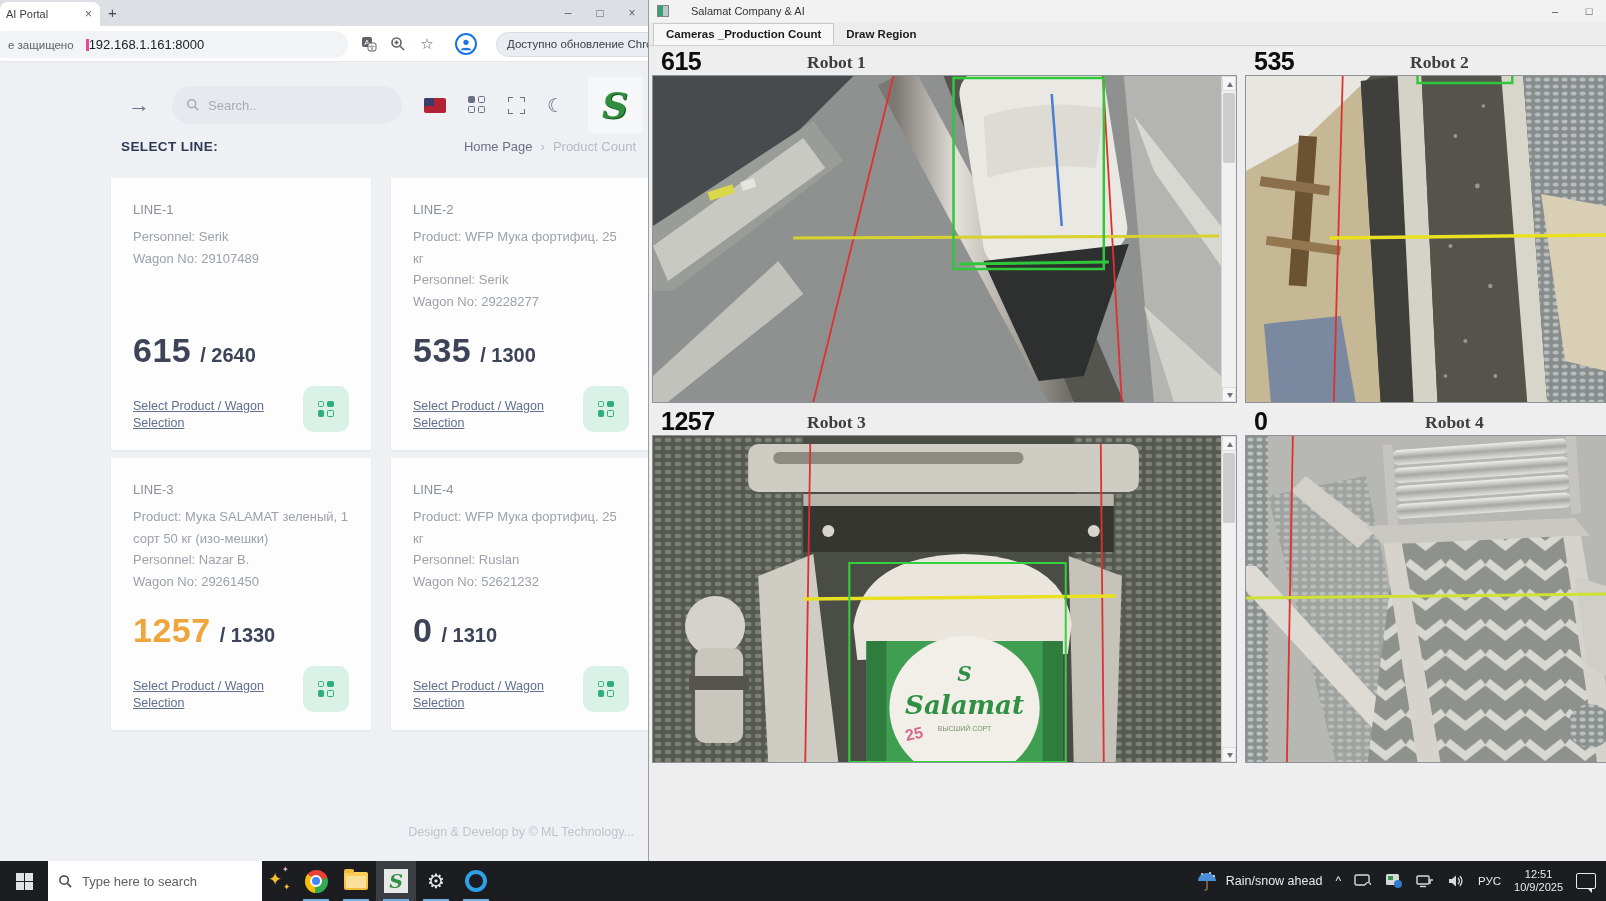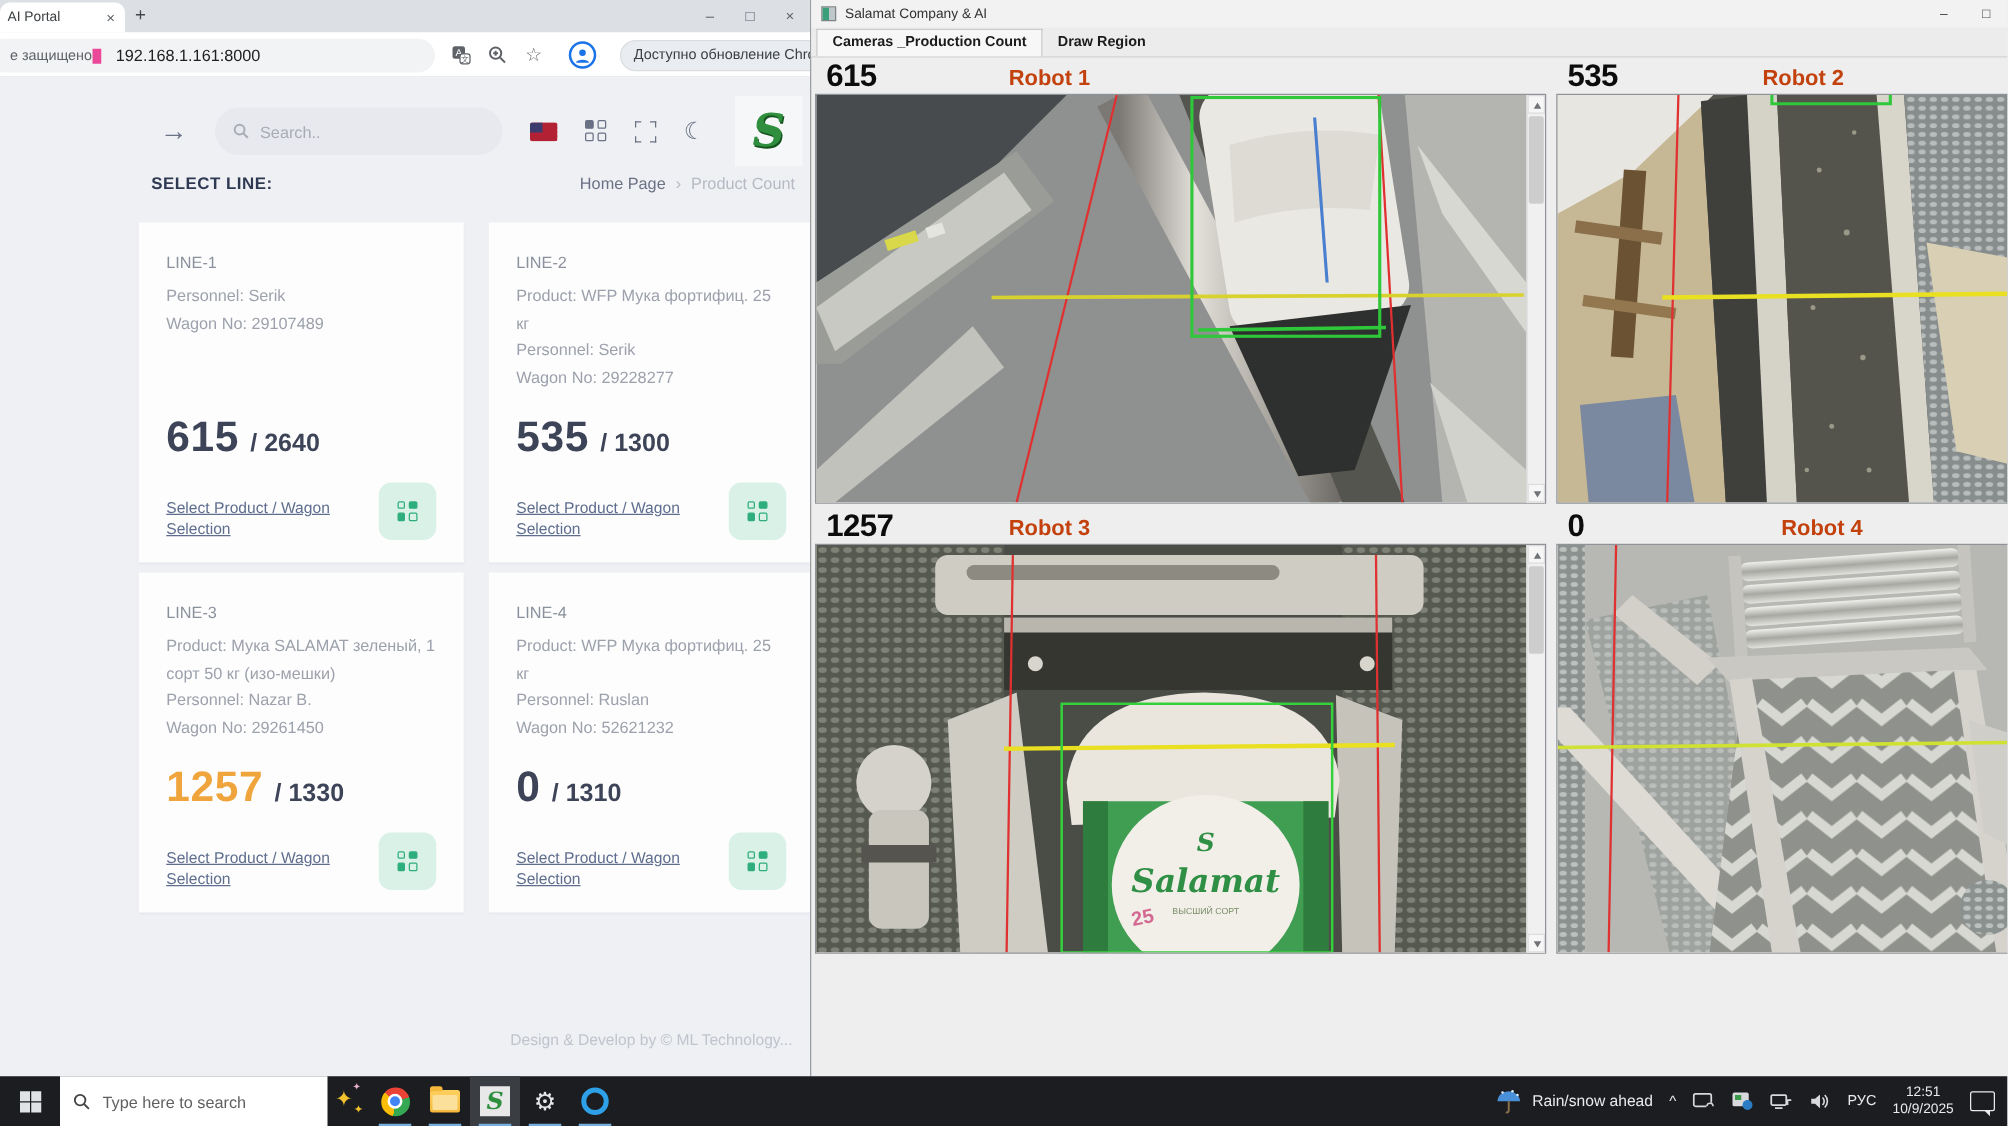--- a/index.html
+++ b/index.html
@@ -11,22 +11,22 @@
   #browser { position:absolute; left:0; top:0; width:648px; height:861px; background:#fff; }
   .tabstrip { position:relative; height:26px; background:#dce0e5; }
   .tab-active { position:absolute; left:0; top:2px; width:100px; height:24px; background:#fff; border-radius:8px 8px 0 0; display:flex; align-items:center; padding:0 6px; }
   .tab-title { font-size:11px; color:#3c4043; flex:1; white-space:nowrap; overflow:hidden; }
   .tab-close { font-size:12px; color:#5f6368; padding:0 2px; }
   .newtab-btn { position:absolute; left:108px; top:4px; font-size:15px; color:#45494d; }
   .win-controls { position:absolute; right:0; top:0; height:26px; display:flex; }
   .win-btn { width:32px; height:26px; display:flex; align-items:center; justify-content:center; font-size:12px; color:#5f6368; }
   .toolbar { position:relative; height:36px; background:#fff; border-bottom:1px solid #e4e6e8; }
   .url-pill { position:absolute; left:-10px; top:5px; width:358px; height:27px; background:#f1f3f4; border-radius:14px; display:flex; align-items:center; padding-left:18px; }
-  .security-chip { font-size:11.5px; color:#5f6368; border-right:7px solid #ec4899;text-align:center; }
-  .url-text { font-size:13px; color:#202124; margin-left:12px; }
+  .security-chip { font-size:11.5px; color:#5f6368; padding-right:12px; border-right:3px solid #ec4899;text-align:center; }
+  .url-text { font-size:13px; color:#202124; margin-left:0; }
   .tb-icons { position:absolute; left:360px; top:0; height:36px; display:flex; align-items:center; gap:11px; }
   .tb-ic { width:18px; height:18px; display:flex; align-items:center; justify-content:center; color:#5f6368; font-size:15px; }
   .avatar-ic { width:22px; height:22px; border-radius:50%; border:2px solid #1a73e8; display:flex; align-items:center; justify-content:center; margin-left:8px; }
   .avatar-ic svg { width:14px; height:14px; }
   .update-pill { margin-left:8px; height:25px; background:#e9edf2; border:1px solid #dadce0; border-radius:13px; display:flex; align-items:center; padding:0 10px; font-size:11.5px; color:#3c4043; white-space:nowrap; }
   .kebab { font-size:14px; color:#5f6368; margin-left:4px; }
 
   
   .page { position:absolute; left:0; top:62px; width:648px; height:799px; background:#eef0f4; overflow:hidden; }
   .p-sidebar { position:absolute; left:0; top:0; width:95px; height:100%; background:#48548a; }
@@ -72,30 +72,30 @@
   .gbtn { width:46px; height:46px; background:#d9f1e6; border-radius:10px; display:flex; align-items:center; justify-content:center; }
   .gbtn .grid-ic { width:17px; height:17px; grid-template-columns:6.5px 6.5px; grid-template-rows:6.5px 6.5px; }
   .gbtn .grid-ic i { border-color:#2fae7d; }
   .gbtn .grid-ic i.f { background:#2fae7d; }
   .p-footer { position:absolute; right:14px; bottom:22px; font-size:12.5px; color:#c0c4cc; }
 
   
   #app { position:absolute; left:648px; top:0; width:958px; height:861px; background:#eeeeee; border-left:1px solid #9a9da1; }
   .app-titlebar { position:relative; height:22px; background:#f2f2f2; display:flex; align-items:center; }
   .app-ico { width:12px; height:12px; margin-left:8px; background:linear-gradient(90deg,#3aa07a 0 55%, #bfc6c9 55% 100%); border:1px solid #7d8488; }
-  .app-title { font-size:11px; color:#333; margin-left:7px; }
+  .app-title { font-size:11px; color:#333; margin-left:22px; }
   .app-controls { position:absolute; right:0; top:0; height:22px; display:flex; }
   .app-controls .win-btn { width:34px; height:22px; font-size:11px; color:#444; }
   .app-tabbar { height:24px; background:#ececec; border-bottom:1px solid #d2d2d2; display:flex; align-items:flex-end; padding-left:4px; }
   .atab { font-size:11.5px; font-weight:bold; color:#1b1b1b; padding:4px 12px 5px; }
   .atab.active { background:#f7f7f7; border:1px solid #c9c9c9; border-bottom:none; }
   .cam-block { position:absolute; }
   .cam-head { position:relative; height:29px; }
   .cam-count { position:absolute; left:9px; top:1px; font-size:25px; font-weight:bold; color:#0c0c0c; letter-spacing:-.5px; }
-  .cam-robot { position:absolute; top:6px; font-size:17.5px; font-weight:bold; color:#c2410c; }
+  .cam-robot { position:absolute; top:6px; font-size:17.5px; font-weight:bold; color:#404040;font-family:Liberation Serif, serif; }
   .cam-panel { position:absolute; top:29px; left:0; right:0; bottom:0; border:1px solid #8f9296; background:#fff; display:flex; }
   .cam-img { flex:1; position:relative; overflow:hidden; }
   .cam-img svg { position:absolute; inset:0; width:100%; height:100%; }
   .vscroll { width:15px; background:#f0f0f0; border-left:1px solid #d5d5d5; display:flex; flex-direction:column; }
   .sb-btn { height:15px; background:#f6f6f6; border:1px solid #dcdcdc; position:relative; }
   .sb-btn.up::after, .sb-btn.down::after { content:""; position:absolute; left:3.5px; border-left:3.5px solid transparent; border-right:3.5px solid transparent; }
   .sb-btn.up::after { top:5px; border-bottom:5px solid #6f7276; }
   .sb-btn.down::after { top:5px; border-top:5px solid #6f7276; }
   .sb-track { flex:1; position:relative; }
   .sb-thumb { position:absolute; left:1px; right:1px; top:2px; height:70px; background:#cdcdcd; border-radius:2px; }

